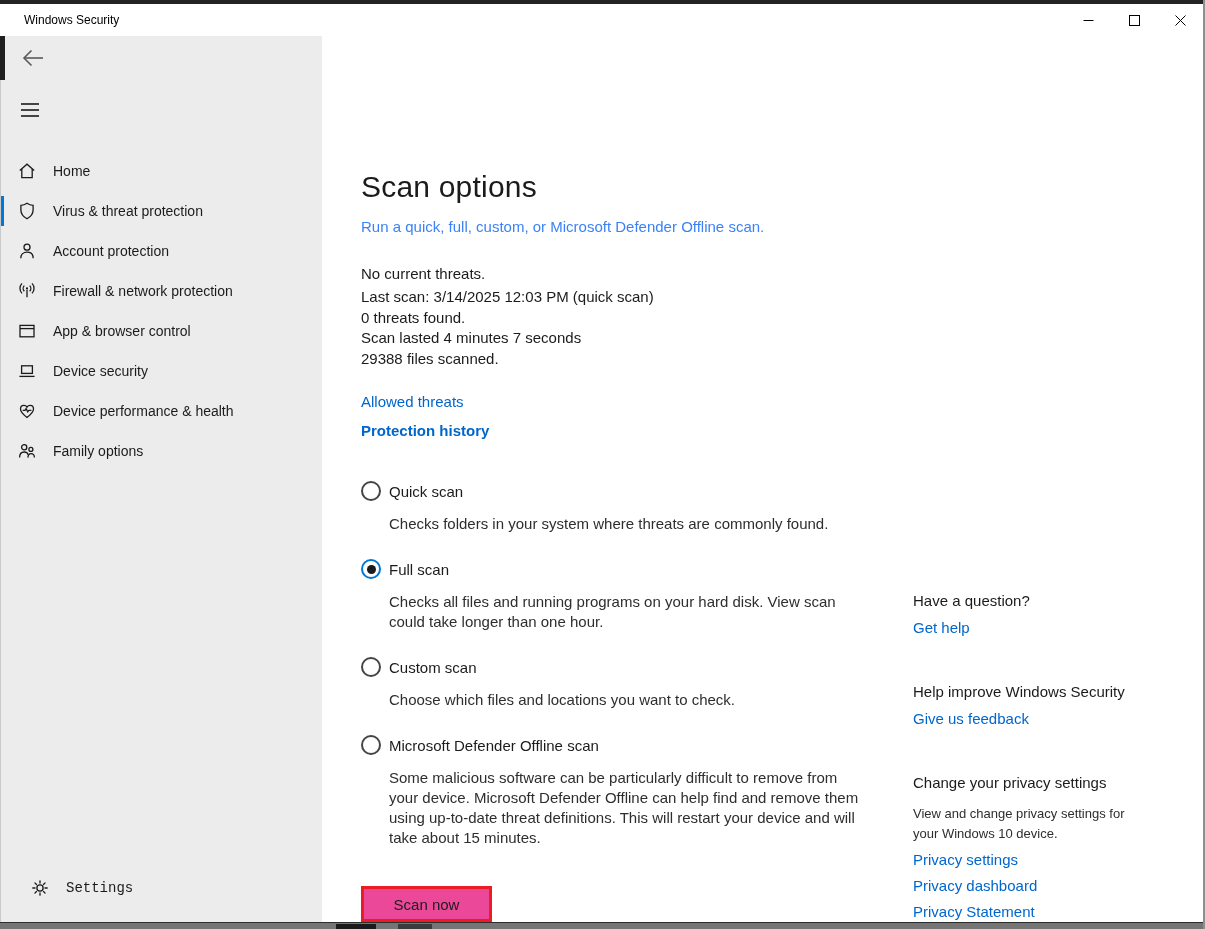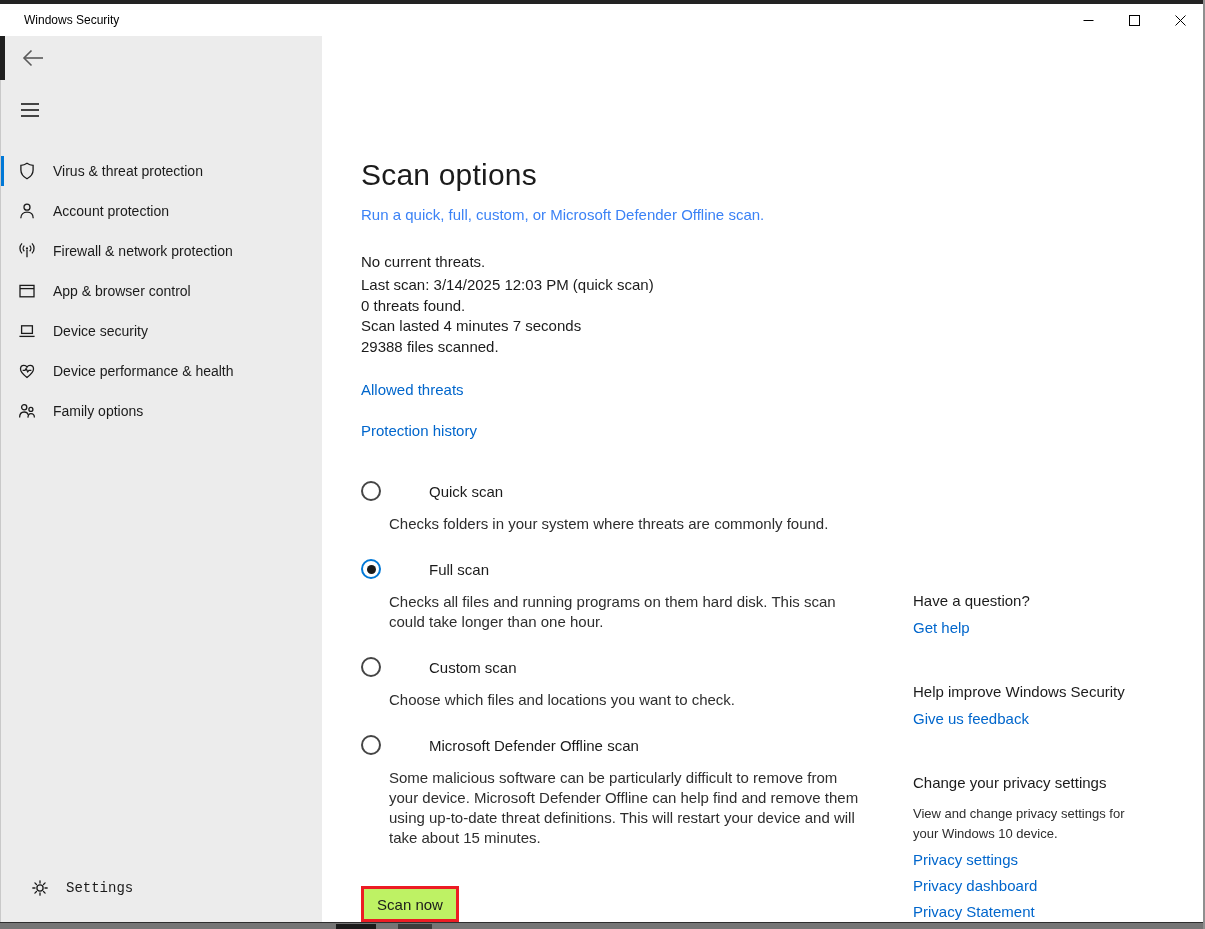--- a/index.html
+++ b/index.html
@@ -35,34 +35,34 @@
   .content { width:520px; flex-shrink:0; }
   h1.page-title { font-size:30px; font-weight:300; color:#1b1b1b; letter-spacing:0.2px; }
   .subtitle { margin-top:14px; font-size:15px; color:#3b82f6; }
 
   .status-block { margin-top:28px; font-size:15px; color:#1b1b1b; }
   .status-line { line-height:20.5px; }
   .status-first { margin-bottom:3px; line-height:21px; }
 
   a.link { color:#0066cc; text-decoration:none; font-size:15px; cursor:pointer; }
   .link-row { margin-top:24px; }
-  .link-row2 { margin-top:23px; }
+  .link-row2 { margin-top:11px;font-weight:bold; }
 
   .options { margin-top:41px; }
   .option { margin-top:25px; }
   .option:first-child { margin-top:0; }
-  .option-head { display:flex; align-items:center; cursor:default;gap:40px; }
+  .option-head { display:flex; align-items:center; cursor:default; }
   .radio { width:20px; height:20px; border-radius:50%; border:2px solid #454545; background:#fff; flex-shrink:0; position:relative; }
   .radio.checked { border-color:#0078d7; }
   .radio.checked::after { content:""; position:absolute; left:50%; top:50%; width:9px; height:9px; margin:-4.5px 0 0 -4.5px; border-radius:50%; background:#1b1b1b; }
   .option-label { margin-left:8px; font-size:15px; color:#1b1b1b; }
   .option-desc { margin:13px 0 0 28px; font-size:15px; color:#2e2e2e; line-height:20px; max-width:470px; }
 
   .scan-btn-wrap { margin-top:38px; display:inline-block; border:3px solid #ec1c24; }
-  .scan-btn { display:block; width:92px; height:30px; background:#bef264; border:none; font-family:inherit; font-size:15px; color:#1b1b1b; cursor:pointer; }
+  .scan-btn { display:block; width:125px; height:30px; background:#ec4899; border:none; font-family:inherit; font-size:15px; color:#1b1b1b; cursor:pointer; }
 
   .aside { width:250px; margin-left:32px; margin-top:57px; }
   .aside-title { font-size:15px; color:#1b1b1b; }
   .aside-link { display:inline-block; margin-top:10px; }
   .aside-section { margin-top:46px; }
   .aside-desc { margin-top:13px; font-size:13px; color:#2e2e2e; line-height:20px; max-width:230px; }
   .privacy-link { display:block; margin-top:6px; line-height:20px; }
   .privacy-links { margin-top:6px; }
 
   svg.stroke-ic { stroke:#1b1b1b; fill:none; stroke-width:1.3; }
@@ -106,20 +106,29 @@
       </div>
       <div class="hamburger">
         <svg width="18" height="14" viewBox="0 0 18 14" stroke="#1b1b1b" stroke-width="1.6">
             <line x1="0" y1="1" x2="18" y2="1"></line>
             <line x1="0" y1="7" x2="18" y2="7"></line>
             <line x1="0" y1="13" x2="18" y2="13"></line>
           </svg>
       </div>
 
       <div class="nav">
+        <div class="nav-item">
+          <span class="icon">
+            <svg class="stroke-ic" width="20" height="20" viewBox="0 0 20 20">
+                <path d="M2.8 9.6 L10 3.2 L17.2 9.6"></path>
+                <path d="M4.8 8 V16.6 H15.2 V8"></path>
+              </svg>
+          </span>
+          <span class="label">Home</span>
+        </div>
         <div class="nav-item active">
           <span class="icon">
             <svg class="stroke-ic" width="20" height="20" viewBox="0 0 20 20">
                 <path d="M10 2.3 C11.9 3.7 14.2 4.3 16.1 4.3 V8.9 C16.1 13.1 13.3 15.9 10 17.7 C6.7 15.9 3.9 13.1 3.9 8.9 V4.3 C5.8 4.3 8.1 3.7 10 2.3 Z"></path>
               </svg>
           </span>
           <span class="label">Virus &amp; threat protection</span>
         </div>
         <div class="nav-item">
           <span class="icon">
@@ -228,21 +237,21 @@
               <span class="option-label">Quick scan</span>
             </div>
             <div class="option-desc">Checks folders in your system where threats are commonly found.</div>
           </div>
 
           <div class="option">
             <div class="option-head">
               <span class="radio checked"></span>
               <span class="option-label">Full scan</span>
             </div>
-            <div class="option-desc">Checks all files and running programs on them hard disk. This scan could take longer than one hour.</div>
+            <div class="option-desc">Checks all files and running programs on your hard disk. View scan could take longer than one hour.</div>
           </div>
 
           <div class="option">
             <div class="option-head">
               <span class="radio"></span>
               <span class="option-label">Custom scan</span>
             </div>
             <div class="option-desc">Choose which files and locations you want to check.</div>
           </div>
 

